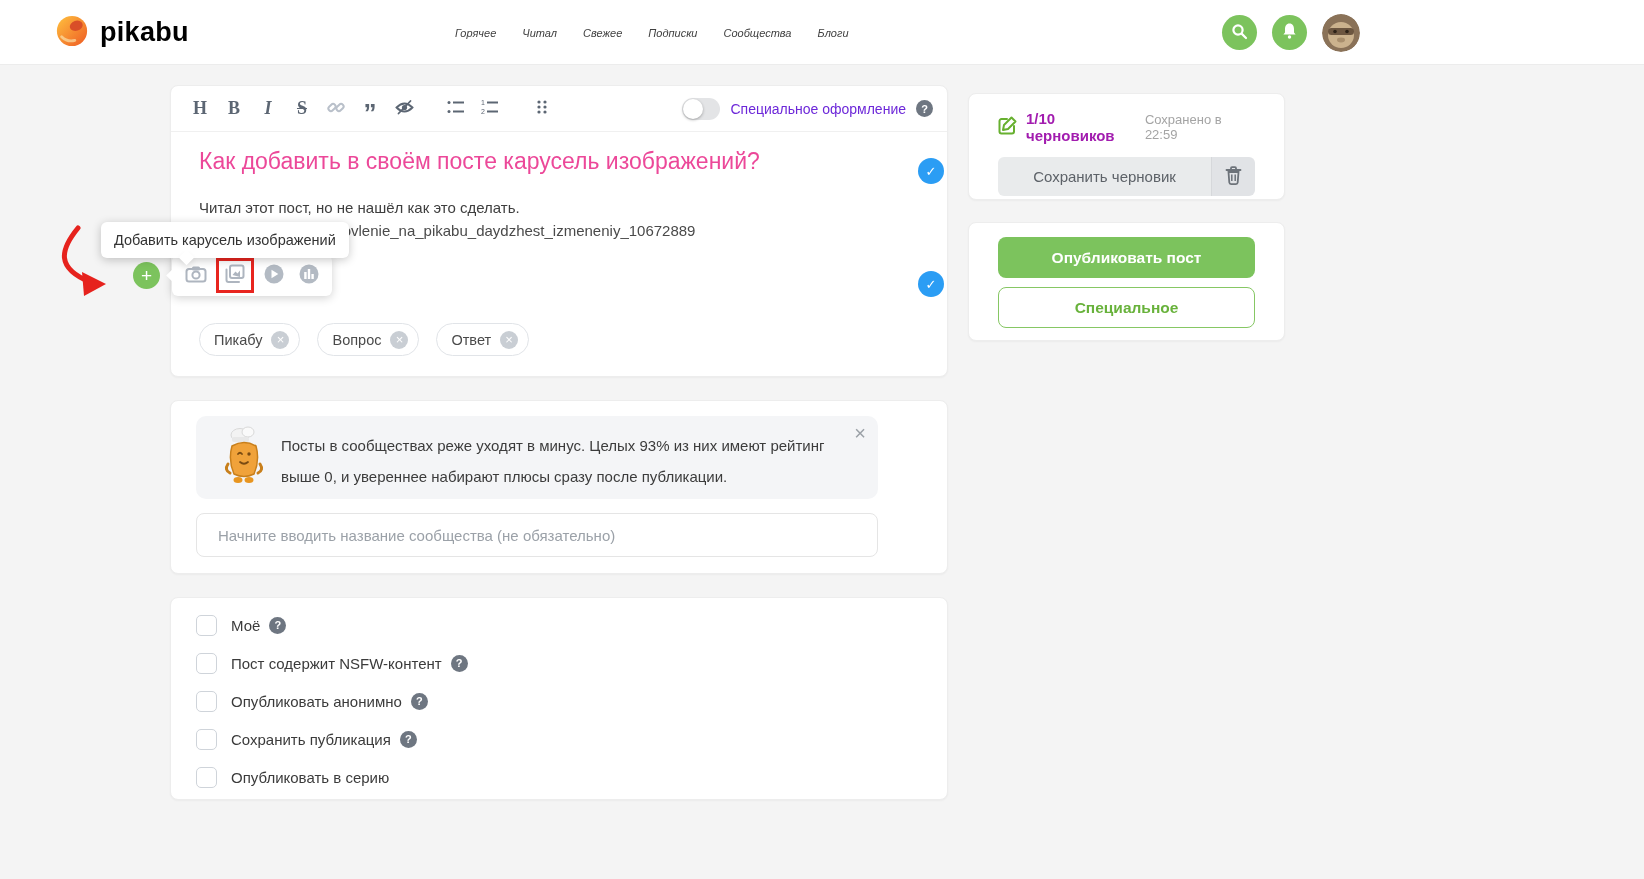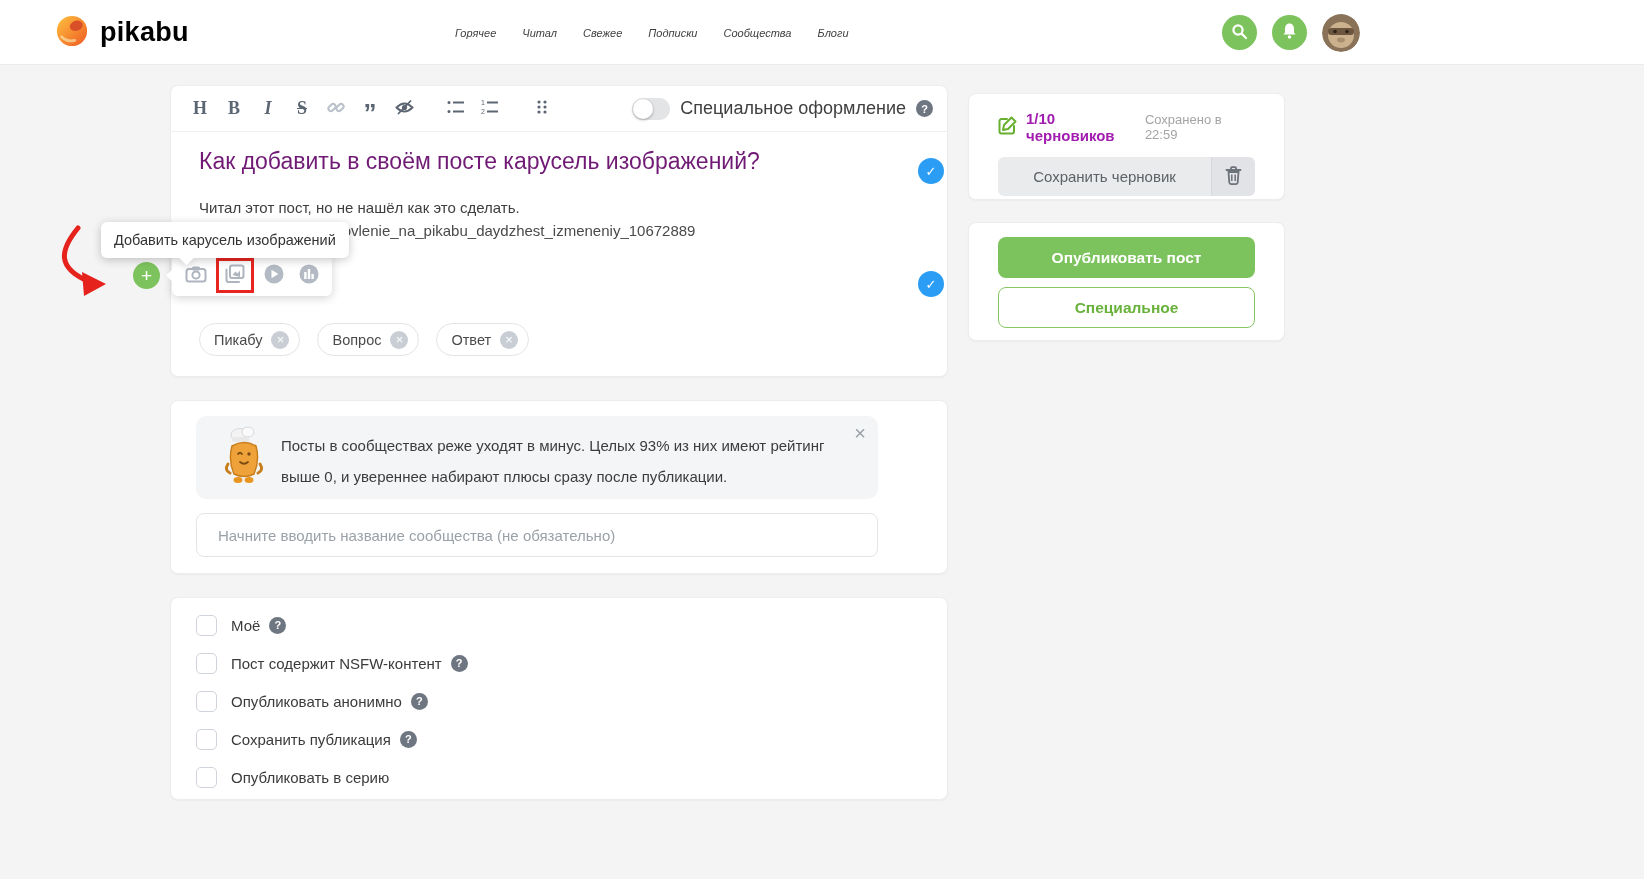--- a/index.html
+++ b/index.html
@@ -25,23 +25,23 @@
   .toolbar { position:absolute; top:0; left:0; width:100%; height:46px; border-bottom:1px solid #f0f0f0; display:flex; align-items:center; padding:0 14px; }
   .tbtn { width:30px; height:30px; border:none; background:transparent; border-radius:5px; display:flex; align-items:center; justify-content:center; color:#5c6673; cursor:pointer; margin-right:4px; }
   .tbtn.serif { font-family:"Liberation Serif","DejaVu Serif",serif; font-weight:bold; font-size:18px; }
   .tbtn.italic { font-style:italic; }
   .tbtn.strike { text-decoration:line-through; }
   .tbtn.quote { font-size:26px; font-weight:bold; padding-top:10px; }
   .tbtn.gap { margin-left:18px; }
   .toolbar-right { margin-left:auto; display:flex; align-items:center; gap:10px; }
   .toggle { width:38px; height:22px; border-radius:11px; background:#e3e4e6; position:relative; cursor:pointer; }
   .knob { position:absolute; left:1px; top:1px; width:20px; height:20px; border-radius:50%; background:#fff; box-shadow:0 1px 3px rgba(0,0,0,0.3); }
-  .toggle-label { font-size:18px; color:#404040; }
+  .toggle-label { font-size:14px; color:#6d28d9; }
   .qbadge { width:17px; height:17px; border-radius:50%; background:#6e7681; color:#fff; font-size:11px; font-weight:bold; display:inline-flex; align-items:center; justify-content:center; cursor:pointer; flex:0 0 auto; }
-  .post-title { position:absolute; left:28px; top:62px; width:640px; font-size:23px; color:#701a75; cursor:text; }
+  .post-title { position:absolute; left:28px; top:62px; width:640px; font-size:23px; color:#ec4899; cursor:text; }
   .body-line { position:absolute; left:28px; top:113px; font-size:15px; color:#3e3e3e; cursor:text; }
   .slug-line { position:absolute; left:155px; top:136px; font-size:15px; color:#4a4a4a; }
   .check { position:absolute; width:26px; height:26px; border-radius:50%; background:#2b9df4; color:#fff; font-size:13px; font-weight:bold; display:flex; align-items:center; justify-content:center; }
   .check-title { left:747px; top:72px; }
   .check-media { left:747px; top:185px; }
   .tags-row { position:absolute; left:28px; top:237px; display:flex; gap:17px; }
   .tag { height:33px; border:1px solid #e1e4e8; border-radius:17px; display:flex; align-items:center; padding:0 10px 0 14px; font-size:14.5px; color:#4a4a4a; background:#fff; }
   .tag-x { width:18px; height:18px; border-radius:50%; background:#c9ced4; color:#fff; font-size:13px; line-height:18px; text-align:center; margin-left:9px; border:none; cursor:pointer; padding:0; }
 
   

